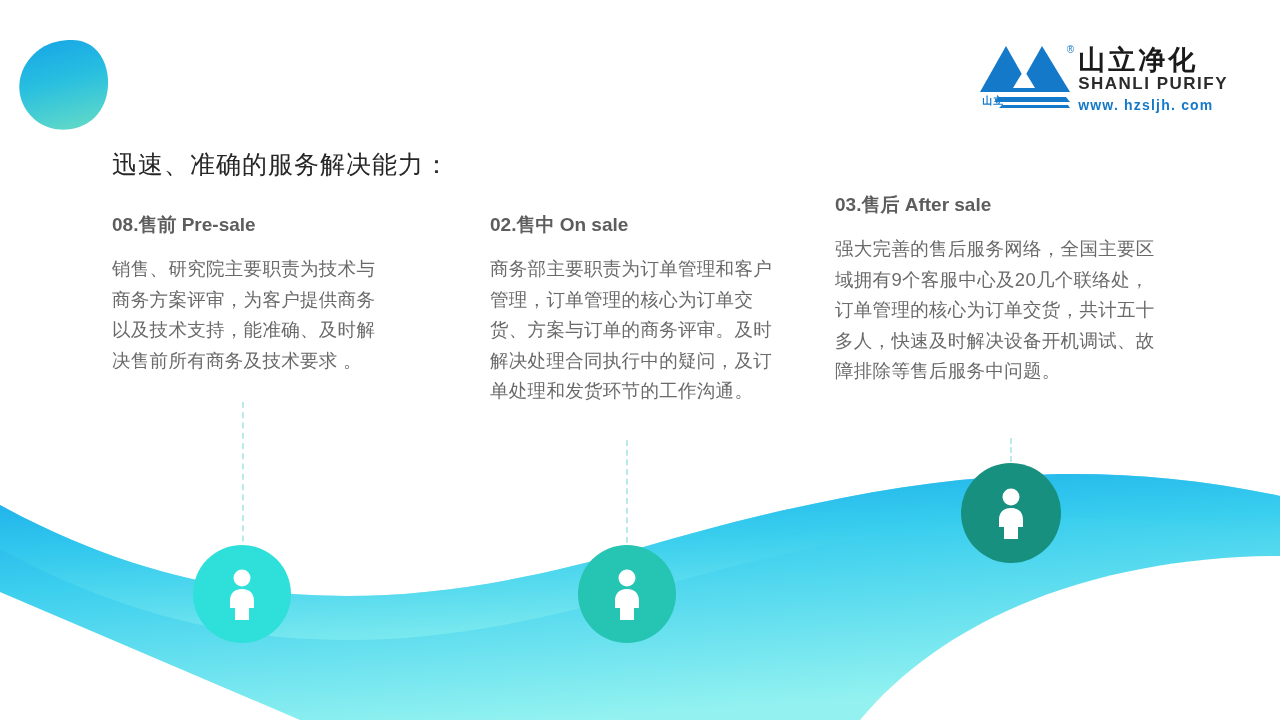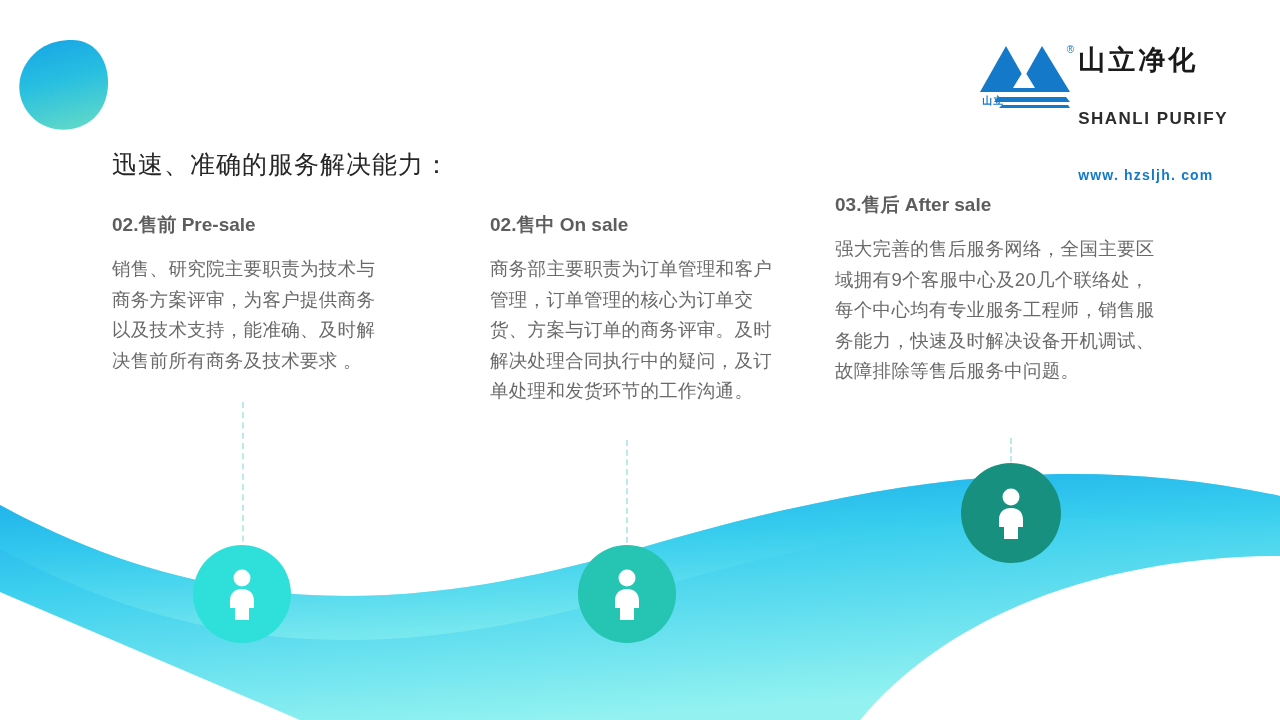--- a/index.html
+++ b/index.html
@@ -91,21 +91,20 @@
     font-size: 10px;
     font-weight: 700;
     color: #1479c9;
     letter-spacing: 1px;
   }
   .logo-text {
     display: flex;
     flex-direction: column;
     justify-content: space-between;
     padding-top: 2px;
-    gap: 35px;
   }
   .logo-cn {
     font-size: 27px;
     font-weight: 700;
     color: #1a1a1a;
     line-height: 1.05;
     letter-spacing: 3px;
   }
   .logo-en {
     font-size: 17px;
@@ -256,32 +255,32 @@
     <div class="logo-text">
       <div class="logo-cn">山立净化</div>
       <div class="logo-en">SHANLI PURIFY</div>
       <div class="logo-url">www. hzsljh. com</div>
     </div>
   </div>
 
   <div class="subtitle">迅速、准确的服务解决能力：</div>
 
   <div class="col col-1">
-    <div class="col-head">02.售前  Pre-sale</div>
+    <div class="col-head">08.售前  Pre-sale</div>
     <div class="col-body">销售、研究院主要职责为技术与商务方案评审，为客户提供商务以及技术支持，能准确、及时解决售前所有商务及技术要求 。</div>
   </div>
 
   <div class="col col-2">
     <div class="col-head">02.售中 On sale</div>
     <div class="col-body">商务部主要职责为订单管理和客户管理，订单管理的核心为订单交货、方案与订单的商务评审。及时解决处理合同执行中的疑问，及订单处理和发货环节的工作沟通。</div>
   </div>
 
   <div class="col col-3">
     <div class="col-head">03.售后 After sale</div>
-    <div class="col-body">强大完善的售后服务网络，全国主要区域拥有9个客服中心及20几个联络处，每个中心均有专业服务工程师，销售服务能力，快速及时解决设备开机调试、故障排除等售后服务中问题。</div>
+    <div class="col-body">强大完善的售后服务网络，全国主要区域拥有9个客服中心及20几个联络处，订单管理的核心为订单交货，共计五十多人，快速及时解决设备开机调试、故障排除等售后服务中问题。</div>
   </div>
 
   <div class="dash dash-1"></div>
   <div class="dash dash-2"></div>
   <div class="dash dash-3"></div>
 
   <div class="badge badge-1">
     <svg class="person" viewBox="0 0 34 52" xmlns="http://www.w3.org/2000/svg">
       <circle cx="17" cy="10" r="8.5" fill="#ffffff"></circle>
       <path d="M17,21 C8.5,21 5,26 5,33 L5,40 L10,40 L10,52 L24,52 L24,40 L29,40 L29,33 C29,26 25.5,21 17,21 Z" fill="#ffffff"></path>

